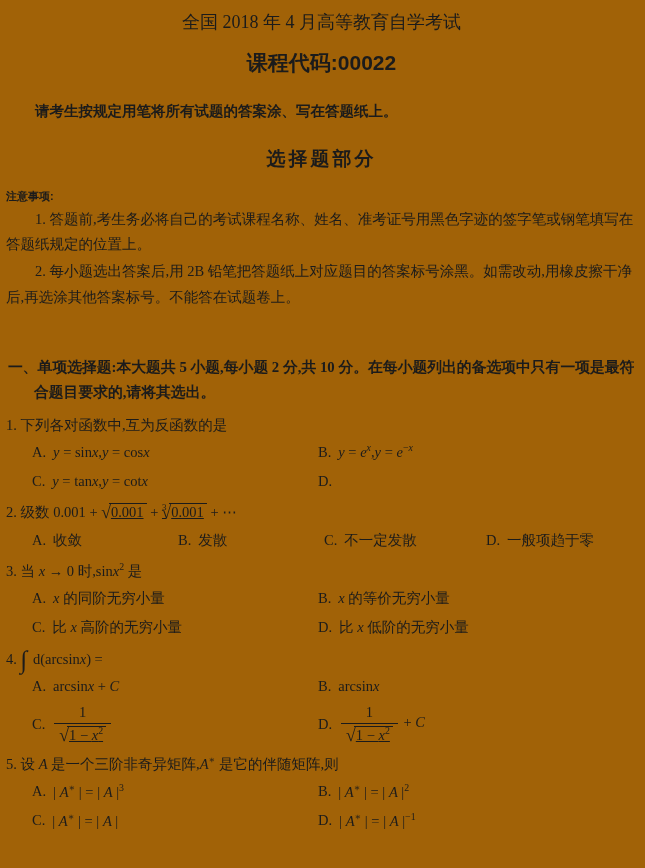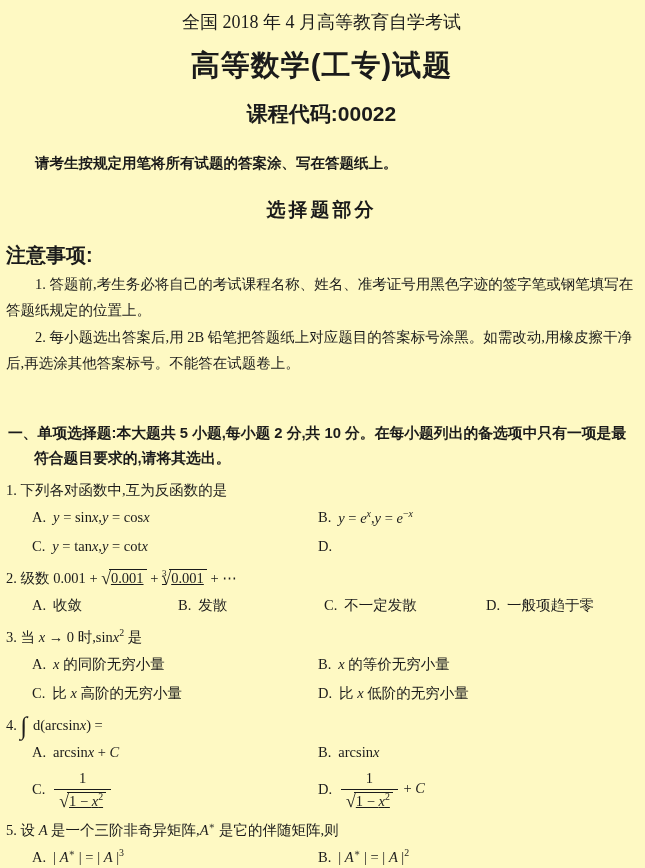--- a/index.html
+++ b/index.html
@@ -1,34 +1,34 @@
 <!DOCTYPE html>
 <html><head>
 <meta charset="utf-8">
 <style>
   html, body { margin:0; padding:0; background:#ffffff; }
   .page {
     width:645px; height:868px; box-sizing:border-box;
-    background:#fef9c3; color:#1b1b1b;
+    background:#a16207; color:#1b1b1b;
     font-family:"Liberation Serif","DejaVu Serif",serif;
     font-size:14.5px; line-height:1.6;
     padding:6px 8px 0 6px; overflow:hidden;
     position:relative;
   }
   .hei { font-family:"Liberation Sans","DejaVu Sans",sans-serif; font-weight:700; }
   .t1 { text-align:center; font-size:18px; margin-top:2px; }
   .t2 { text-align:center; font-size:29px; margin-top:5px; letter-spacing:1px; }
   .t3 { text-align:center; font-size:21px; margin-top:9px; }
   .instr { text-indent:2em; margin:21px 0 0 0; font-size:14.5px; }
   .sec { text-align:center; font-size:19px; margin-top:20px; letter-spacing:3px; }
-  .notes-title { margin-top:14px; font-size:20px; }
+  .notes-title { margin-top:14px; font-size:11px; }
   .note { margin:1px 0 0 0; text-indent:2em; line-height:1.78; }
   .part-header {
     margin:44px 0 0 0; font-size:14.8px; line-height:1.72;
-    padding-left:28px; text-indent:-26px;
+    padding-left:28px; text-indent:-26px;font-family:Liberation Serif, serif;
   }
   .q { margin-top:7px; }
   .stem { line-height:1.7; }
   .opts { display:grid; padding-left:26px; row-gap:5px; margin-top:3px; }
   .two  { grid-template-columns:286px auto; }
   .four { grid-template-columns:146px 146px 162px auto; }
   .opt { display:flex; align-items:center; gap:7px; min-height:24px; }
   .olabel { flex:0 0 auto; }
   
   i { font-style:italic; }
@@ -41,21 +41,20 @@
   .ovl { border-top:1px solid #1b1b1b; padding:0 3px 0 2px; }
   .ridx { font-size:9px; vertical-align:0.8em; margin-right:-5px; position:relative; z-index:1; }
   .int { font-size:25px; line-height:0.9; vertical-align:-4px; margin-right:2px; font-family:"Liberation Serif","DejaVu Serif",serif; }
 </style>
 </head>
 <body>
 
 <div class="page">
 
   <div class="t1">全国 2018 年 4 月高等教育自学考试</div>
-  <div class="t2 hei">高等数学(工专)试题</div>
   <div class="t3 hei">课程代码:00022</div>
 
   <p class="instr hei">请考生按规定用笔将所有试题的答案涂、写在答题纸上。</p>
 
   <div class="sec hei">选择题部分</div>
 
   <div class="notes-title hei">注意事项:</div>
   <p class="note">1. 答题前,考生务必将自己的考试课程名称、姓名、准考证号用黑色字迹的签字笔或钢笔填写在答题纸规定的位置上。</p>
   <p class="note">2. 每小题选出答案后,用 2B 铅笔把答题纸上对应题目的答案标号涂黑。如需改动,用橡皮擦干净后,再选涂其他答案标号。不能答在试题卷上。</p>
 

